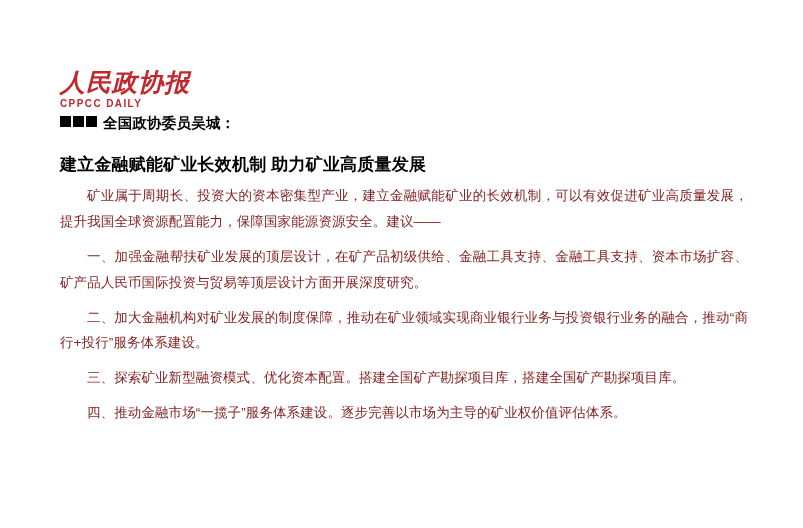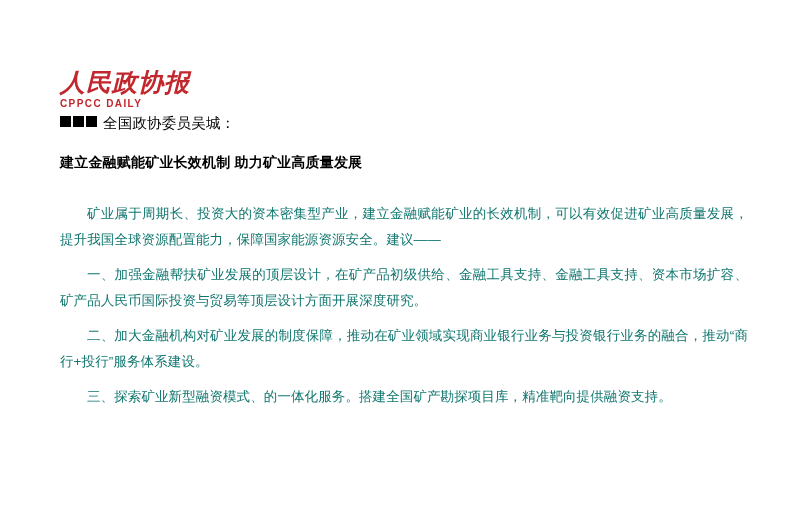--- a/index.html
+++ b/index.html
@@ -47,49 +47,49 @@
     white-space: nowrap;
   }
   .article {
     position: absolute;
     left: 60px;
     top: 112px;
     width: 688px;
   }
   .byline {
     font-size: 14.5px;
-    font-weight: normal;
+    font-weight: bold;
     color: #000000;
     line-height: 1.5;
     margin-bottom: 16px;
     letter-spacing: 0.2px;
   }
   .squares {
     display: inline-block;
     margin-right: 4px;
     vertical-align: 1px;
   }
   .sq {
     display: inline-block;
     width: 11px;
     height: 11px;
     background: #000000;
     margin-right: 2px;
   }
   .headline {
-    font-size: 14px;
+    font-size: 17px;
     font-weight: bold;
     color: #000000;
     line-height: 1.6;
-    margin-bottom: 28px;
+    margin-bottom: 5px;
     letter-spacing: 0.2px;
   }
   .para {
     font-size: 13.5px;
-    color: #0f766e;
+    color: #7f1d1d;
     line-height: 1.92;
     margin-bottom: 9px;
     text-align: justify;
     text-justify: inter-ideograph;
     text-indent: 2em;
     letter-spacing: 0.1px;
   }
 </style>
 </head>
 <body>
@@ -105,17 +105,18 @@
 
     <div class="byline">
       <span class="squares"><span class="sq"></span><span class="sq"></span><span class="sq"></span></span><span>全国政协委员吴城：</span>
     </div>
 
     <div class="headline">建立金融赋能矿业长效机制 助力矿业高质量发展</div>
 
     <div class="para">矿业属于周期长、投资大的资本密集型产业，建立金融赋能矿业的长效机制，可以有效促进矿业高质量发展，提升我国全球资源配置能力，保障国家能源资源安全。建议——</div>
     <div class="para">一、加强金融帮扶矿业发展的顶层设计，在矿产品初级供给、金融工具支持、金融工具支持、资本市场扩容、矿产品人民币国际投资与贸易等顶层设计方面开展深度研究。</div>
     <div class="para">二、加大金融机构对矿业发展的制度保障，推动在矿业领域实现商业银行业务与投资银行业务的融合，推动“商行+投行”服务体系建设。</div>
-    <div class="para">三、探索矿业新型融资模式、的一体化服务。搭建全国矿产勘探项目库，精准靶向提供融资支持。</div>
+    <div class="para">三、探索矿业新型融资模式、优化资本配置。搭建全国矿产勘探项目库，搭建全国矿产勘探项目库。</div>
+    <div class="para">四、推动金融市场“一揽子”服务体系建设。逐步完善以市场为主导的矿业权价值评估体系。</div>
 
   </div>
 
 </div>
 
 </body></html>

